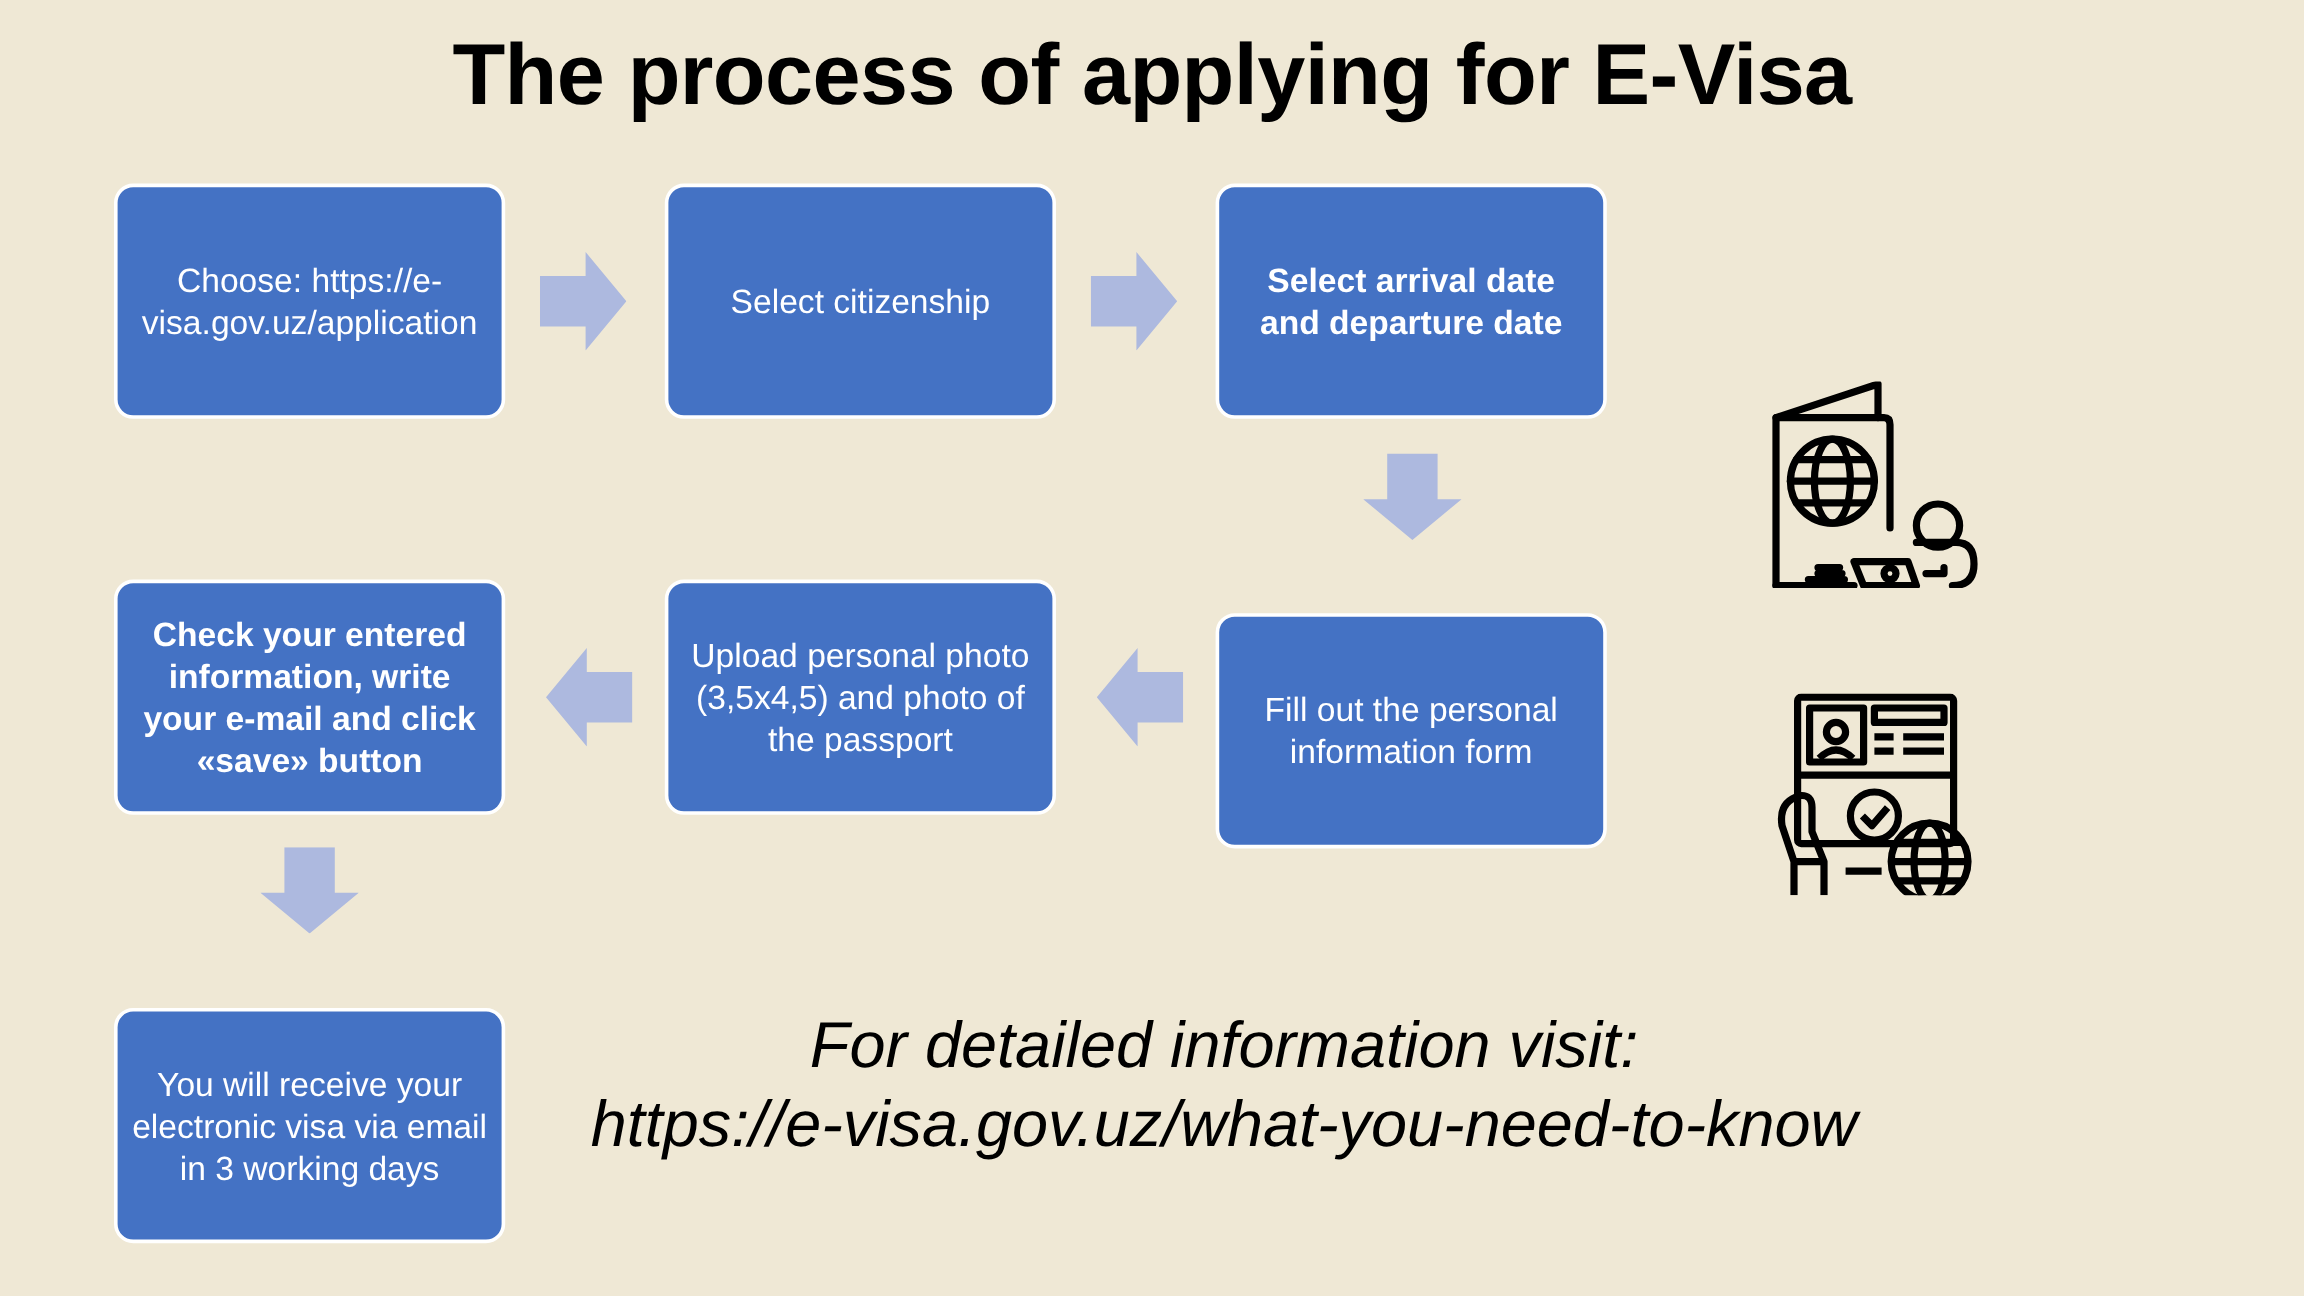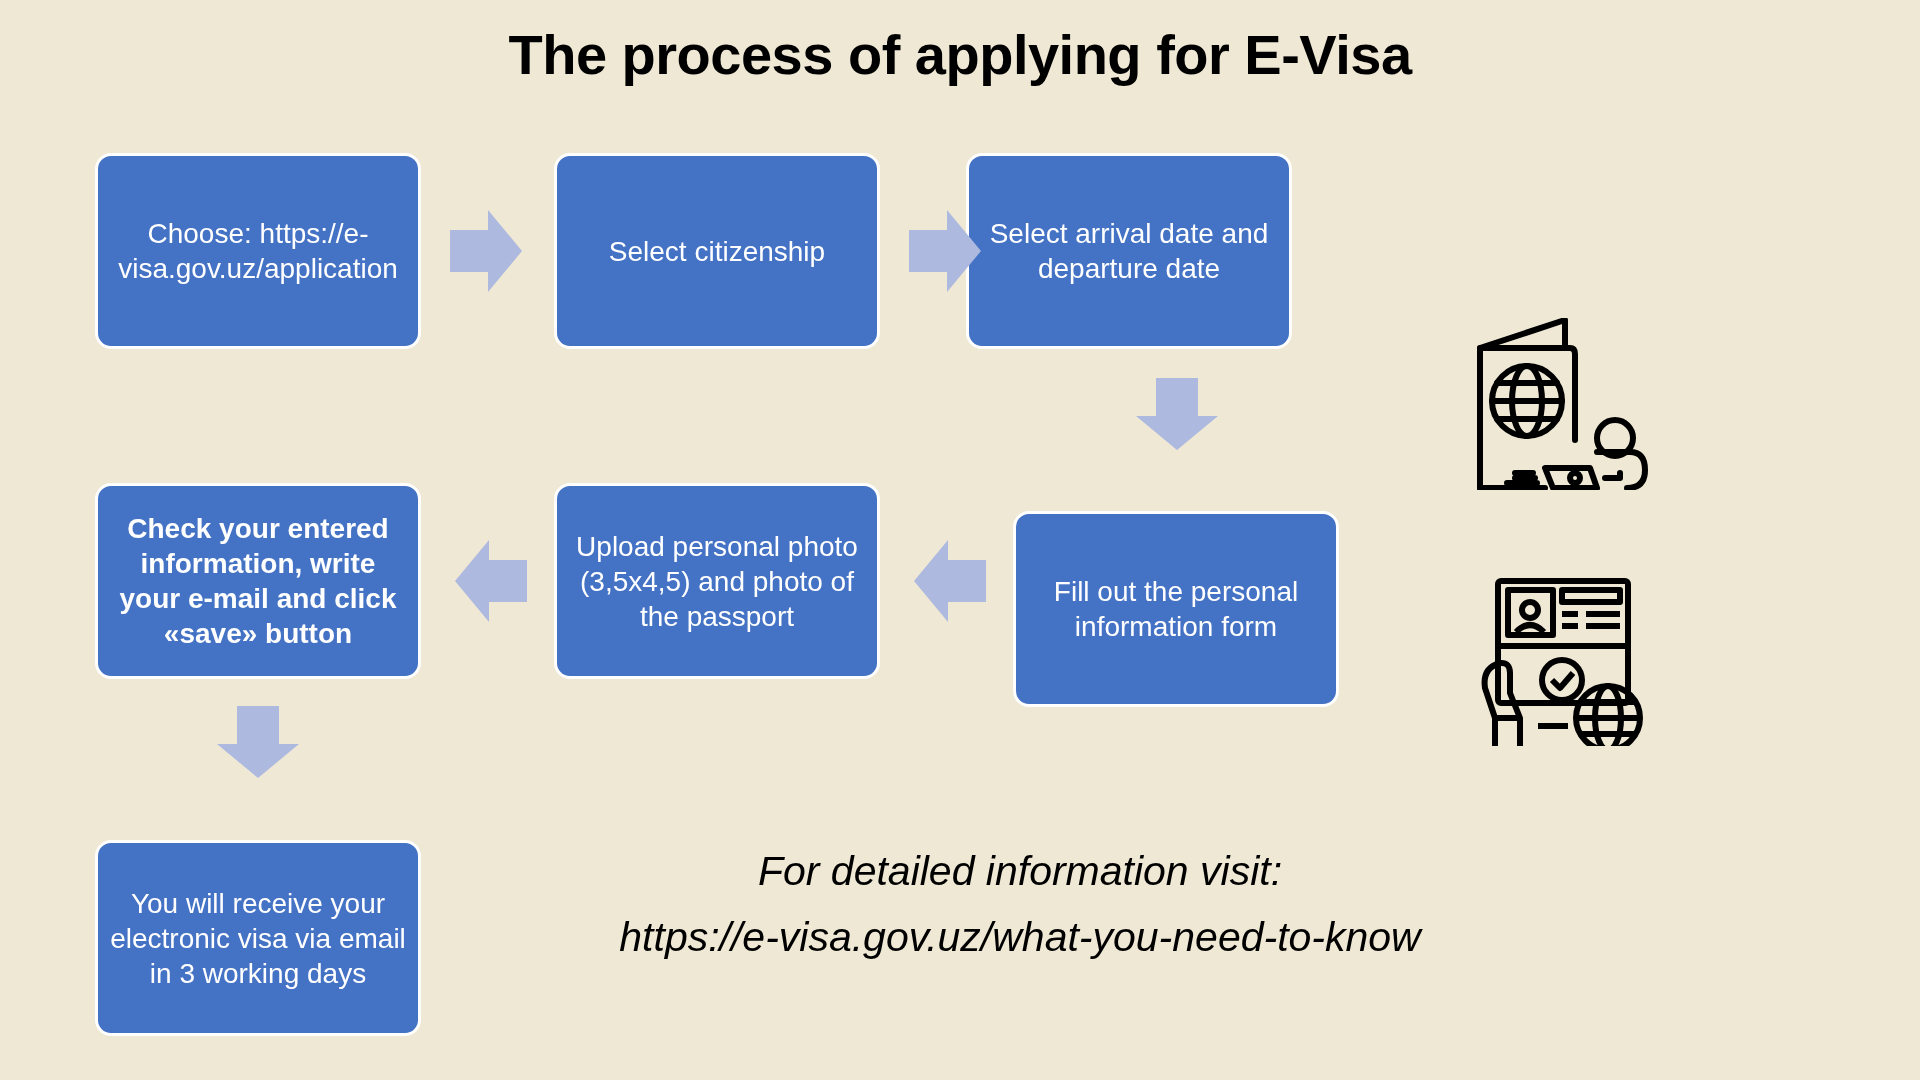--- a/index.html
+++ b/index.html
@@ -1,34 +1,34 @@
 <!DOCTYPE html>
 <html><head>
 <meta charset="utf-8">
 <style>
   html,body{margin:0;padding:0;}
   body{width:1920px;height:1080px;background:#efe8d5;position:relative;overflow:hidden;font-family:"Liberation Sans",sans-serif;}
-  .title{position:absolute;left:0;width:1920px;top:22px;text-align:center;font-size:56px;font-weight:bold;color:#000;letter-spacing:-0.5px;}
+  .title{position:absolute;left:0;width:1920px;top:22px;text-align:center;font-size:72px;font-weight:bold;color:#000;letter-spacing:-0.5px;}
   .box{position:absolute;width:326px;height:196px;background:#4472c4;border:3px solid #ffffff;border-radius:16px;box-sizing:border-box;display:flex;align-items:center;justify-content:center;text-align:center;color:#fff;font-size:28px;line-height:35px;padding:0 12px;}
   .arrow{position:absolute;}
-  .footer{position:absolute;left:480px;width:1080px;top:838px;text-align:center;font-style:italic;font-size:41px;line-height:66px;color:#000;}
+  .footer{position:absolute;left:480px;width:1080px;top:838px;text-align:center;font-style:italic;font-size:54px;line-height:66px;color:#000;}
   .icon{position:absolute;}
 </style>
 </head>
 <body>
 
 <div class="title">The process of applying for E-Visa</div>
 
 <div class="box" style="left:95px;top:153px;">
     <span>Choose: https://e-visa.gov.uz/application</span>
   </div>
 <div class="box" style="left:554px;top:153px;">
     <span>Select citizenship</span>
   </div>
-<div class="box" style="left:966px;top:153px;">
+<div class="box" style="left:1013px;top:153px;font-weight:bold;">
     <span>Select arrival date and departure date</span>
   </div>
 
 <div class="box" style="left:1013px;top:463px;margin-top:48px;">
     <span>Fill out the personal information form</span>
   </div>
 <div class="box" style="left:554px;top:483px;">
     <span>Upload personal photo (3,5x4,5) and photo of the passport</span>
   </div>
 <div class="box" style="left:95px;top:483px;font-weight:bold;">

